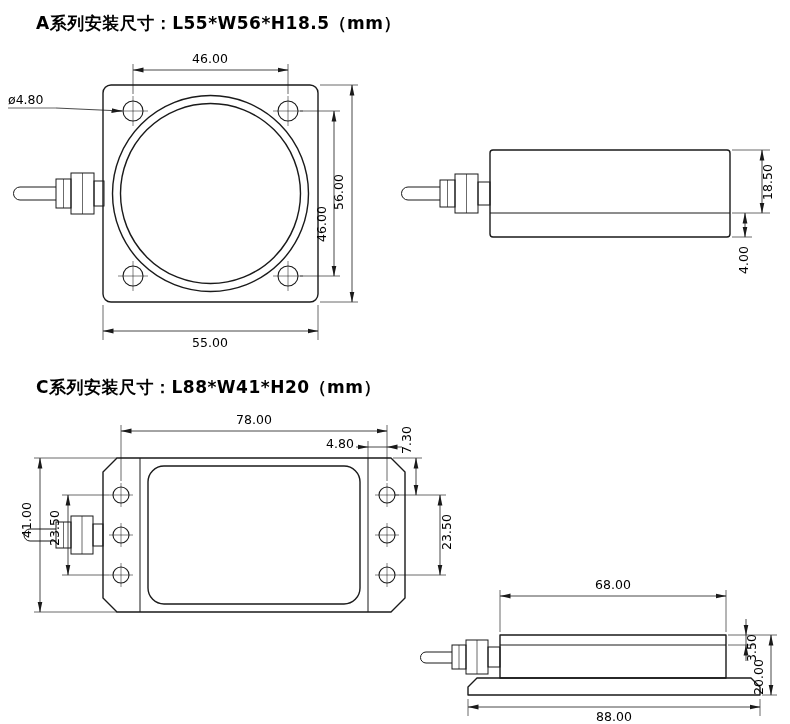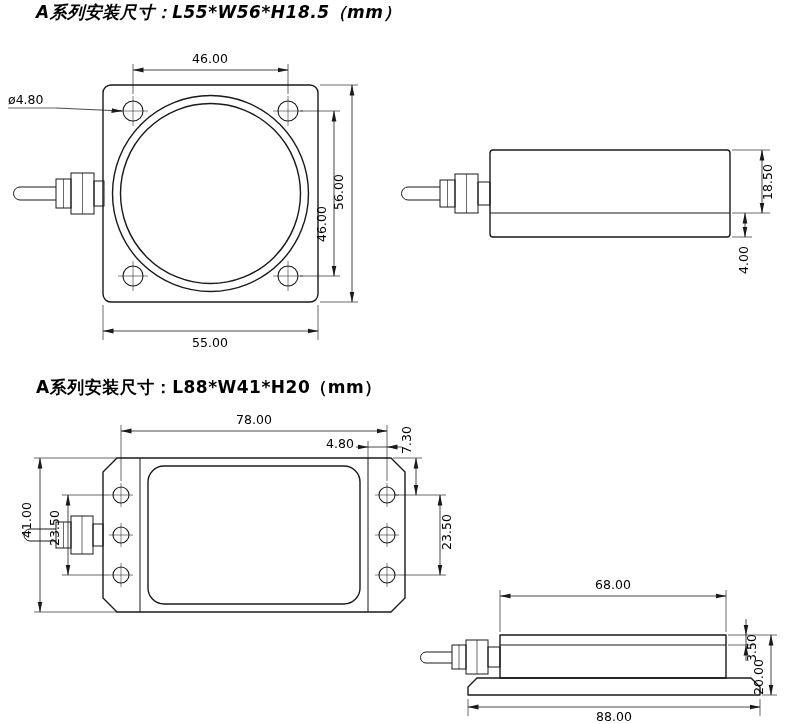--- a/index.html
+++ b/index.html
@@ -12,22 +12,22 @@
   .mid     { fill:none; stroke:#1a1a1a; stroke-width:1; }
   .hole    { fill:none; stroke:#1a1a1a; stroke-width:1.1; }
   .cross   { stroke:#1a1a1a; stroke-width:0.55; }
   .thin    { stroke:#1a1a1a; stroke-width:0.65; fill:none; }
   .dim     { stroke:#1a1a1a; stroke-width:0.8; fill:none; }
   .dimtext { font-size:12.5px; font-family:"DejaVu Sans","Liberation Sans",sans-serif; fill:#000; }
 </style>
 </head>
 <body>
 
-<div class="title" style="left:36px; top:1px;font-style:italic;">A系列安装尺寸：L55*W56*H18.5（mm）</div>
-<div class="title" style="left:36px; top:376px;">A系列安装尺寸：L88*W41*H20（mm）</div>
+<div class="title" style="left:36px; top:12px;">A系列安装尺寸：L55*W56*H18.5（mm）</div>
+<div class="title" style="left:36px; top:376px;">C系列安装尺寸：L88*W41*H20（mm）</div>
 
 <svg width="790" height="724" viewBox="0 0 790 724">
   <defs>
     <marker id="arr" viewBox="0 0 11 6" refX="10.5" refY="3" markerWidth="11" markerHeight="6" orient="auto-start-reverse" markerUnits="userSpaceOnUse">
       <path d="M11,3 L0,0.6 L0,5.4 Z" fill="#1a1a1a"></path>
     </marker>
   </defs>
 
   <g>
     <rect class="outline" x="103" y="85" width="215" height="217" rx="8"></rect>

